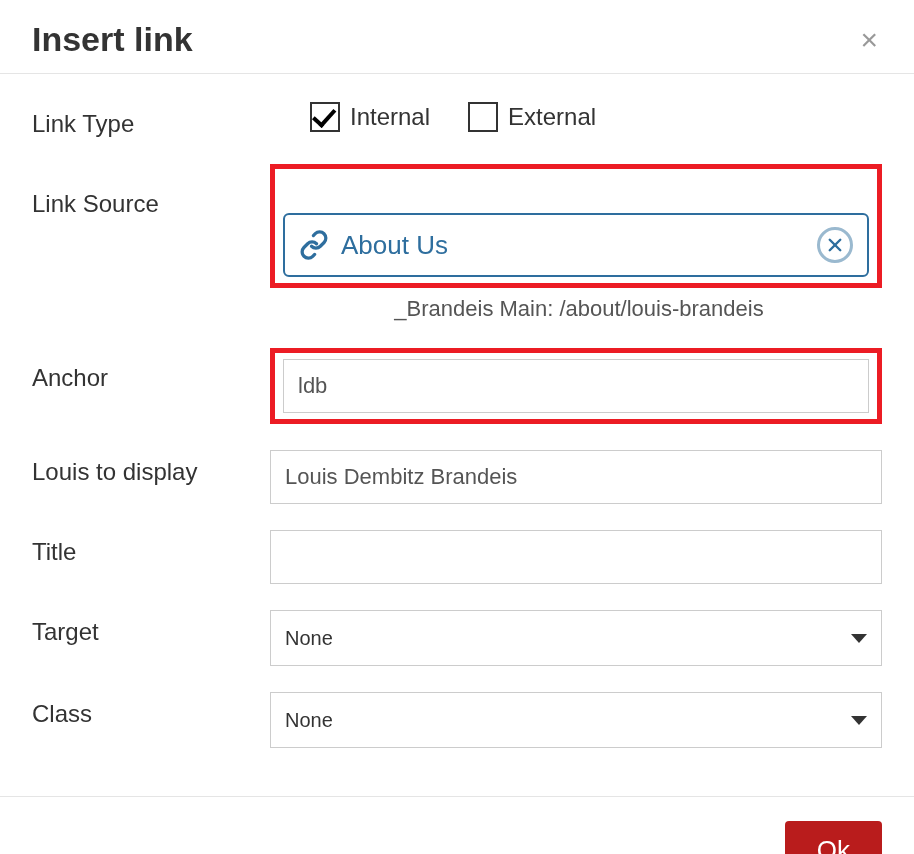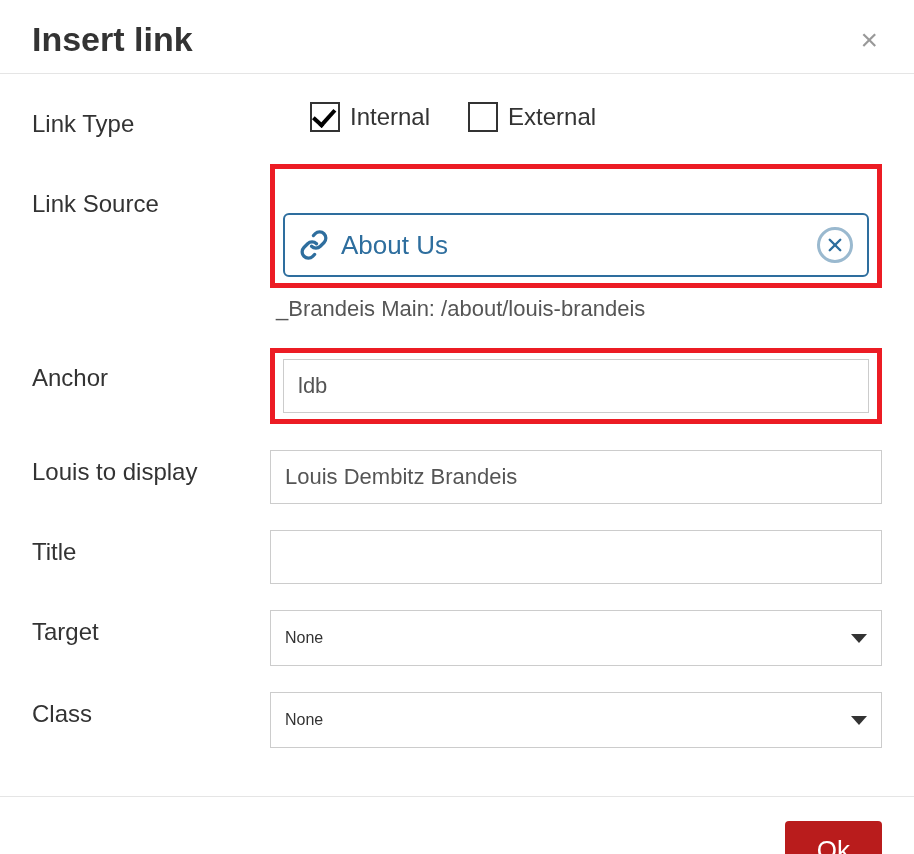--- a/index.html
+++ b/index.html
@@ -121,41 +121,42 @@
     justify-content: center;
     color: #2e6e9e;
     cursor: pointer;
   }
   .clear-icon svg { display:block; }
   .source-path {
     color: #555;
     font-size: 22px;
     margin-top: 8px;
     padding-left: 6px;
+    text-align: center;
   }
   
   .text-input {
     width: 100%;
     height: 54px;
     border: 1px solid #ccc;
     padding: 0 14px;
     font-size: 22px;
     color: #555;
     background: #fff;
   }
   
   .select-box {
     width: 100%;
     height: 56px;
     border: 1px solid #ccc;
     padding: 0 14px;
     display: flex;
     align-items: center;
     justify-content: space-between;
-    font-size: 16px;
+    font-size: 20px;
     cursor: pointer;
     background: #fff;
   }
   .caret-down {
     width: 0; height: 0;
     border-left: 8px solid transparent;
     border-right: 8px solid transparent;
     border-top: 9px solid #333;
   }
   

